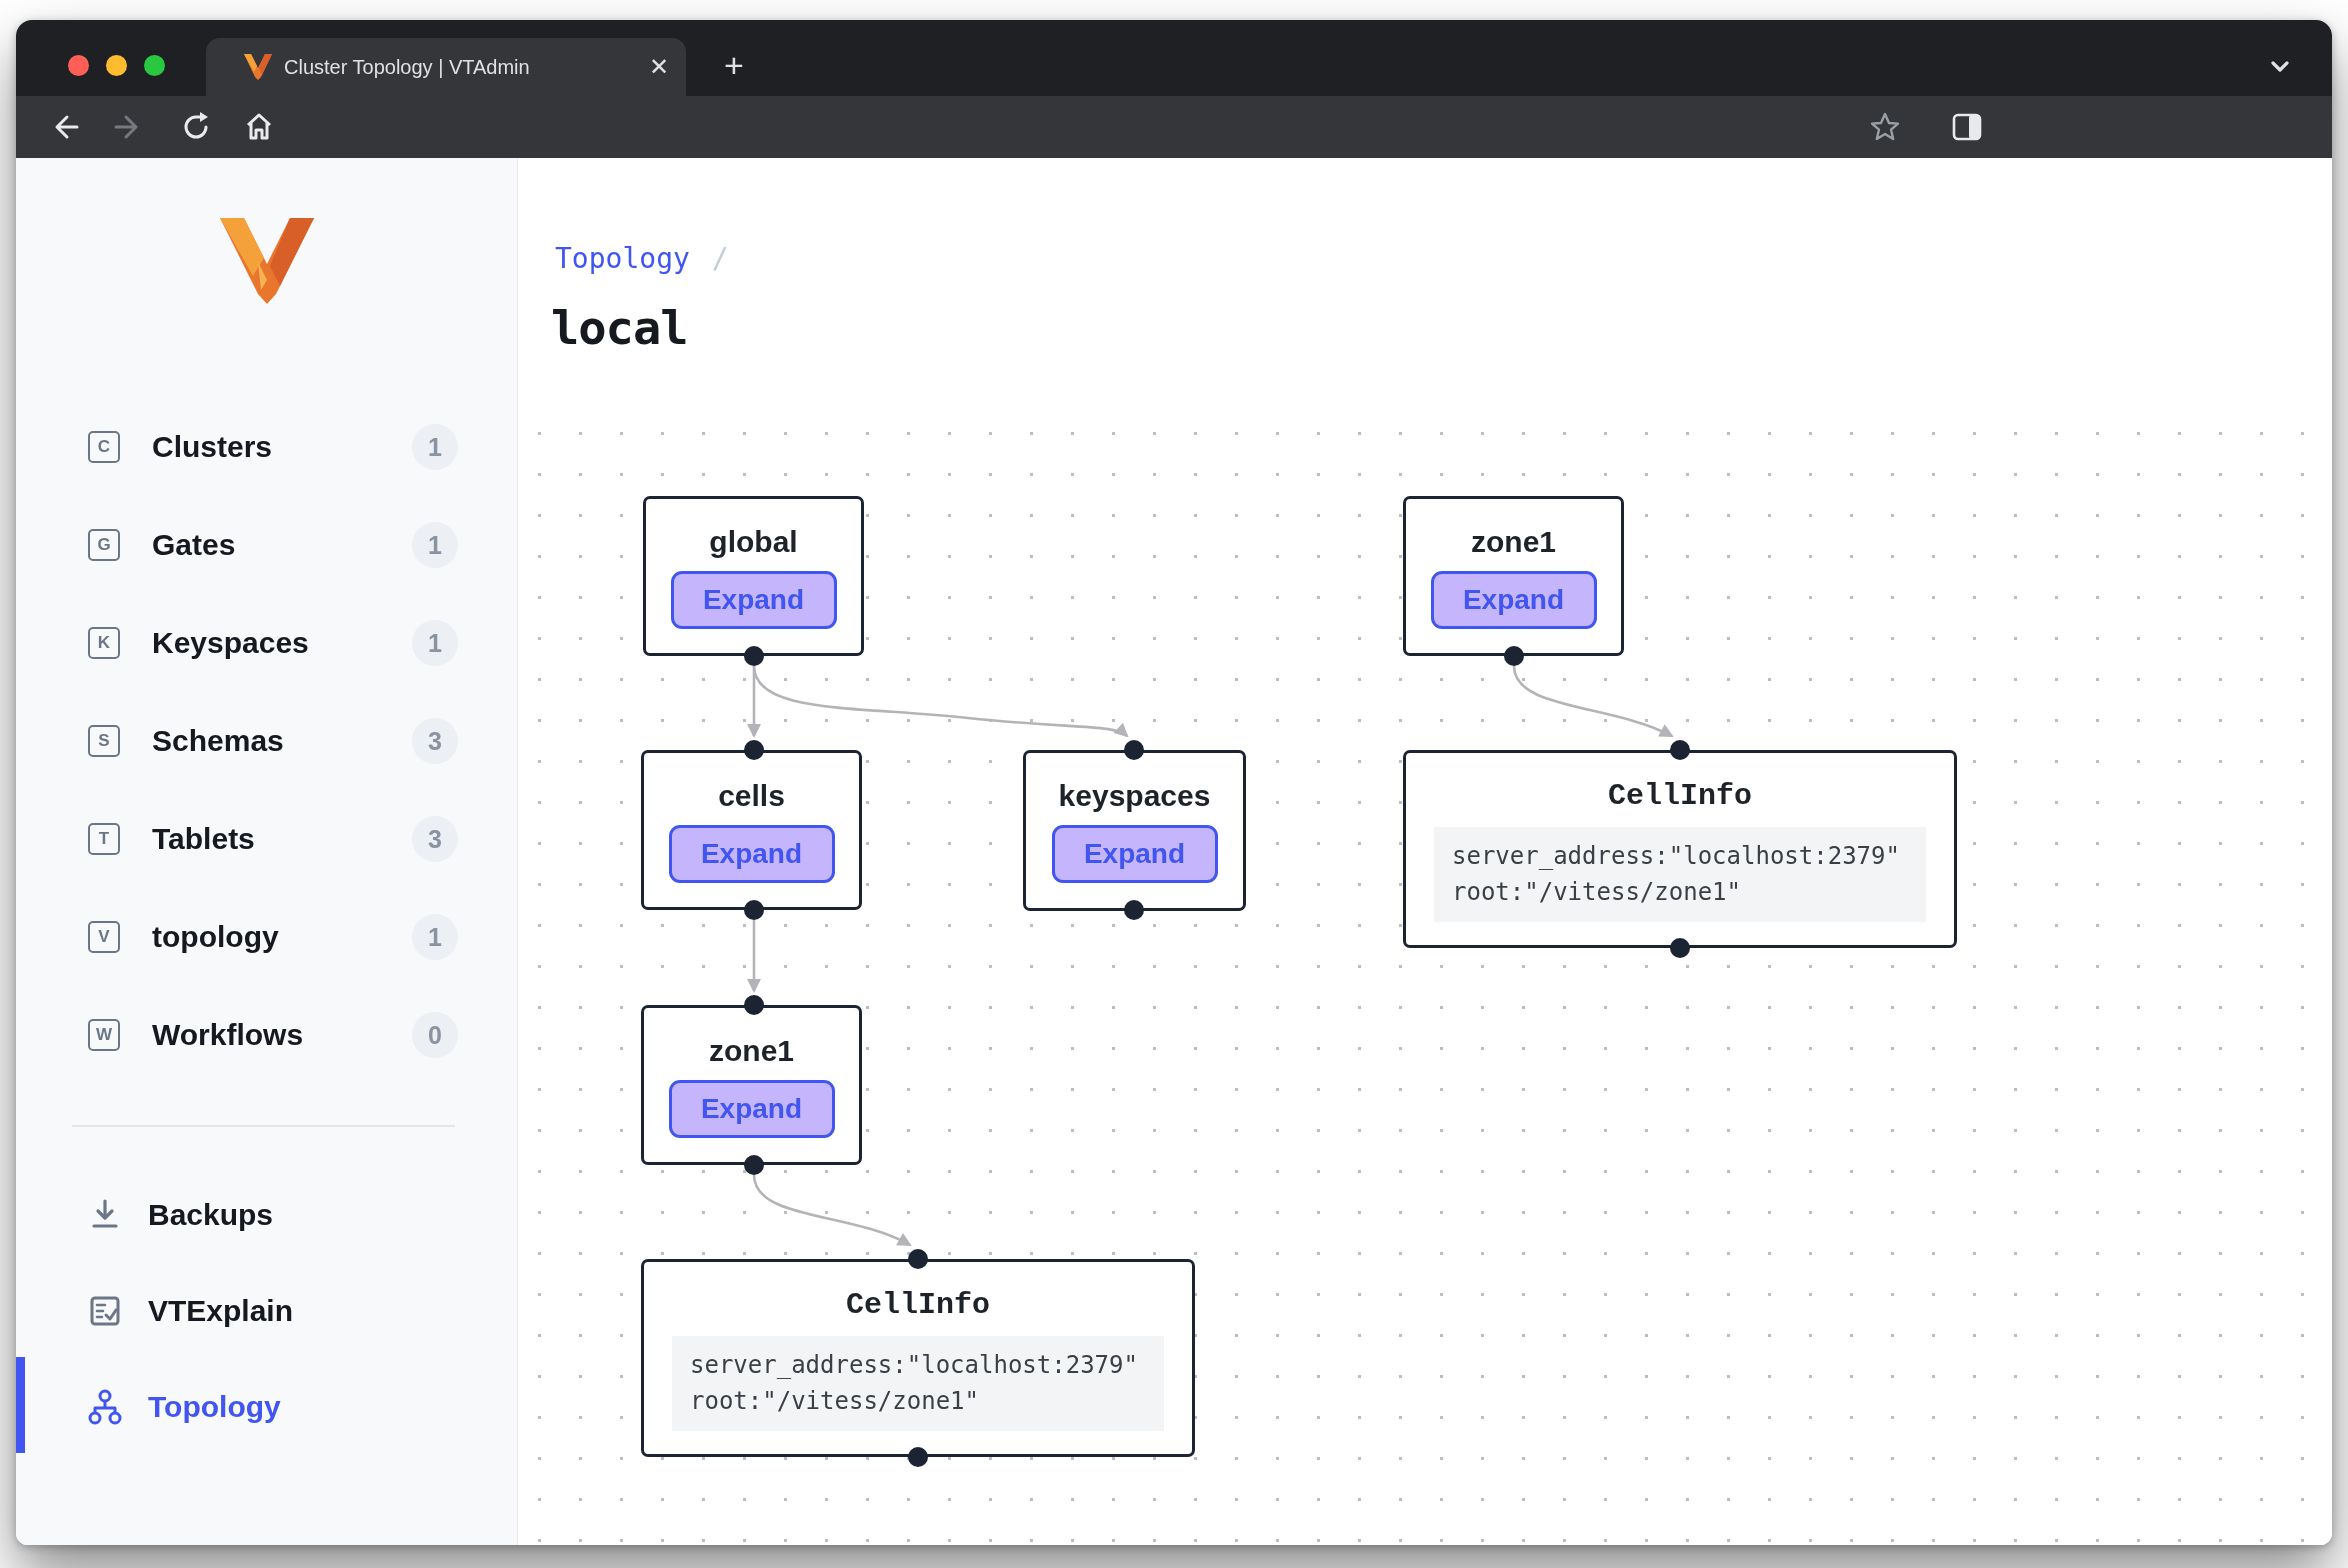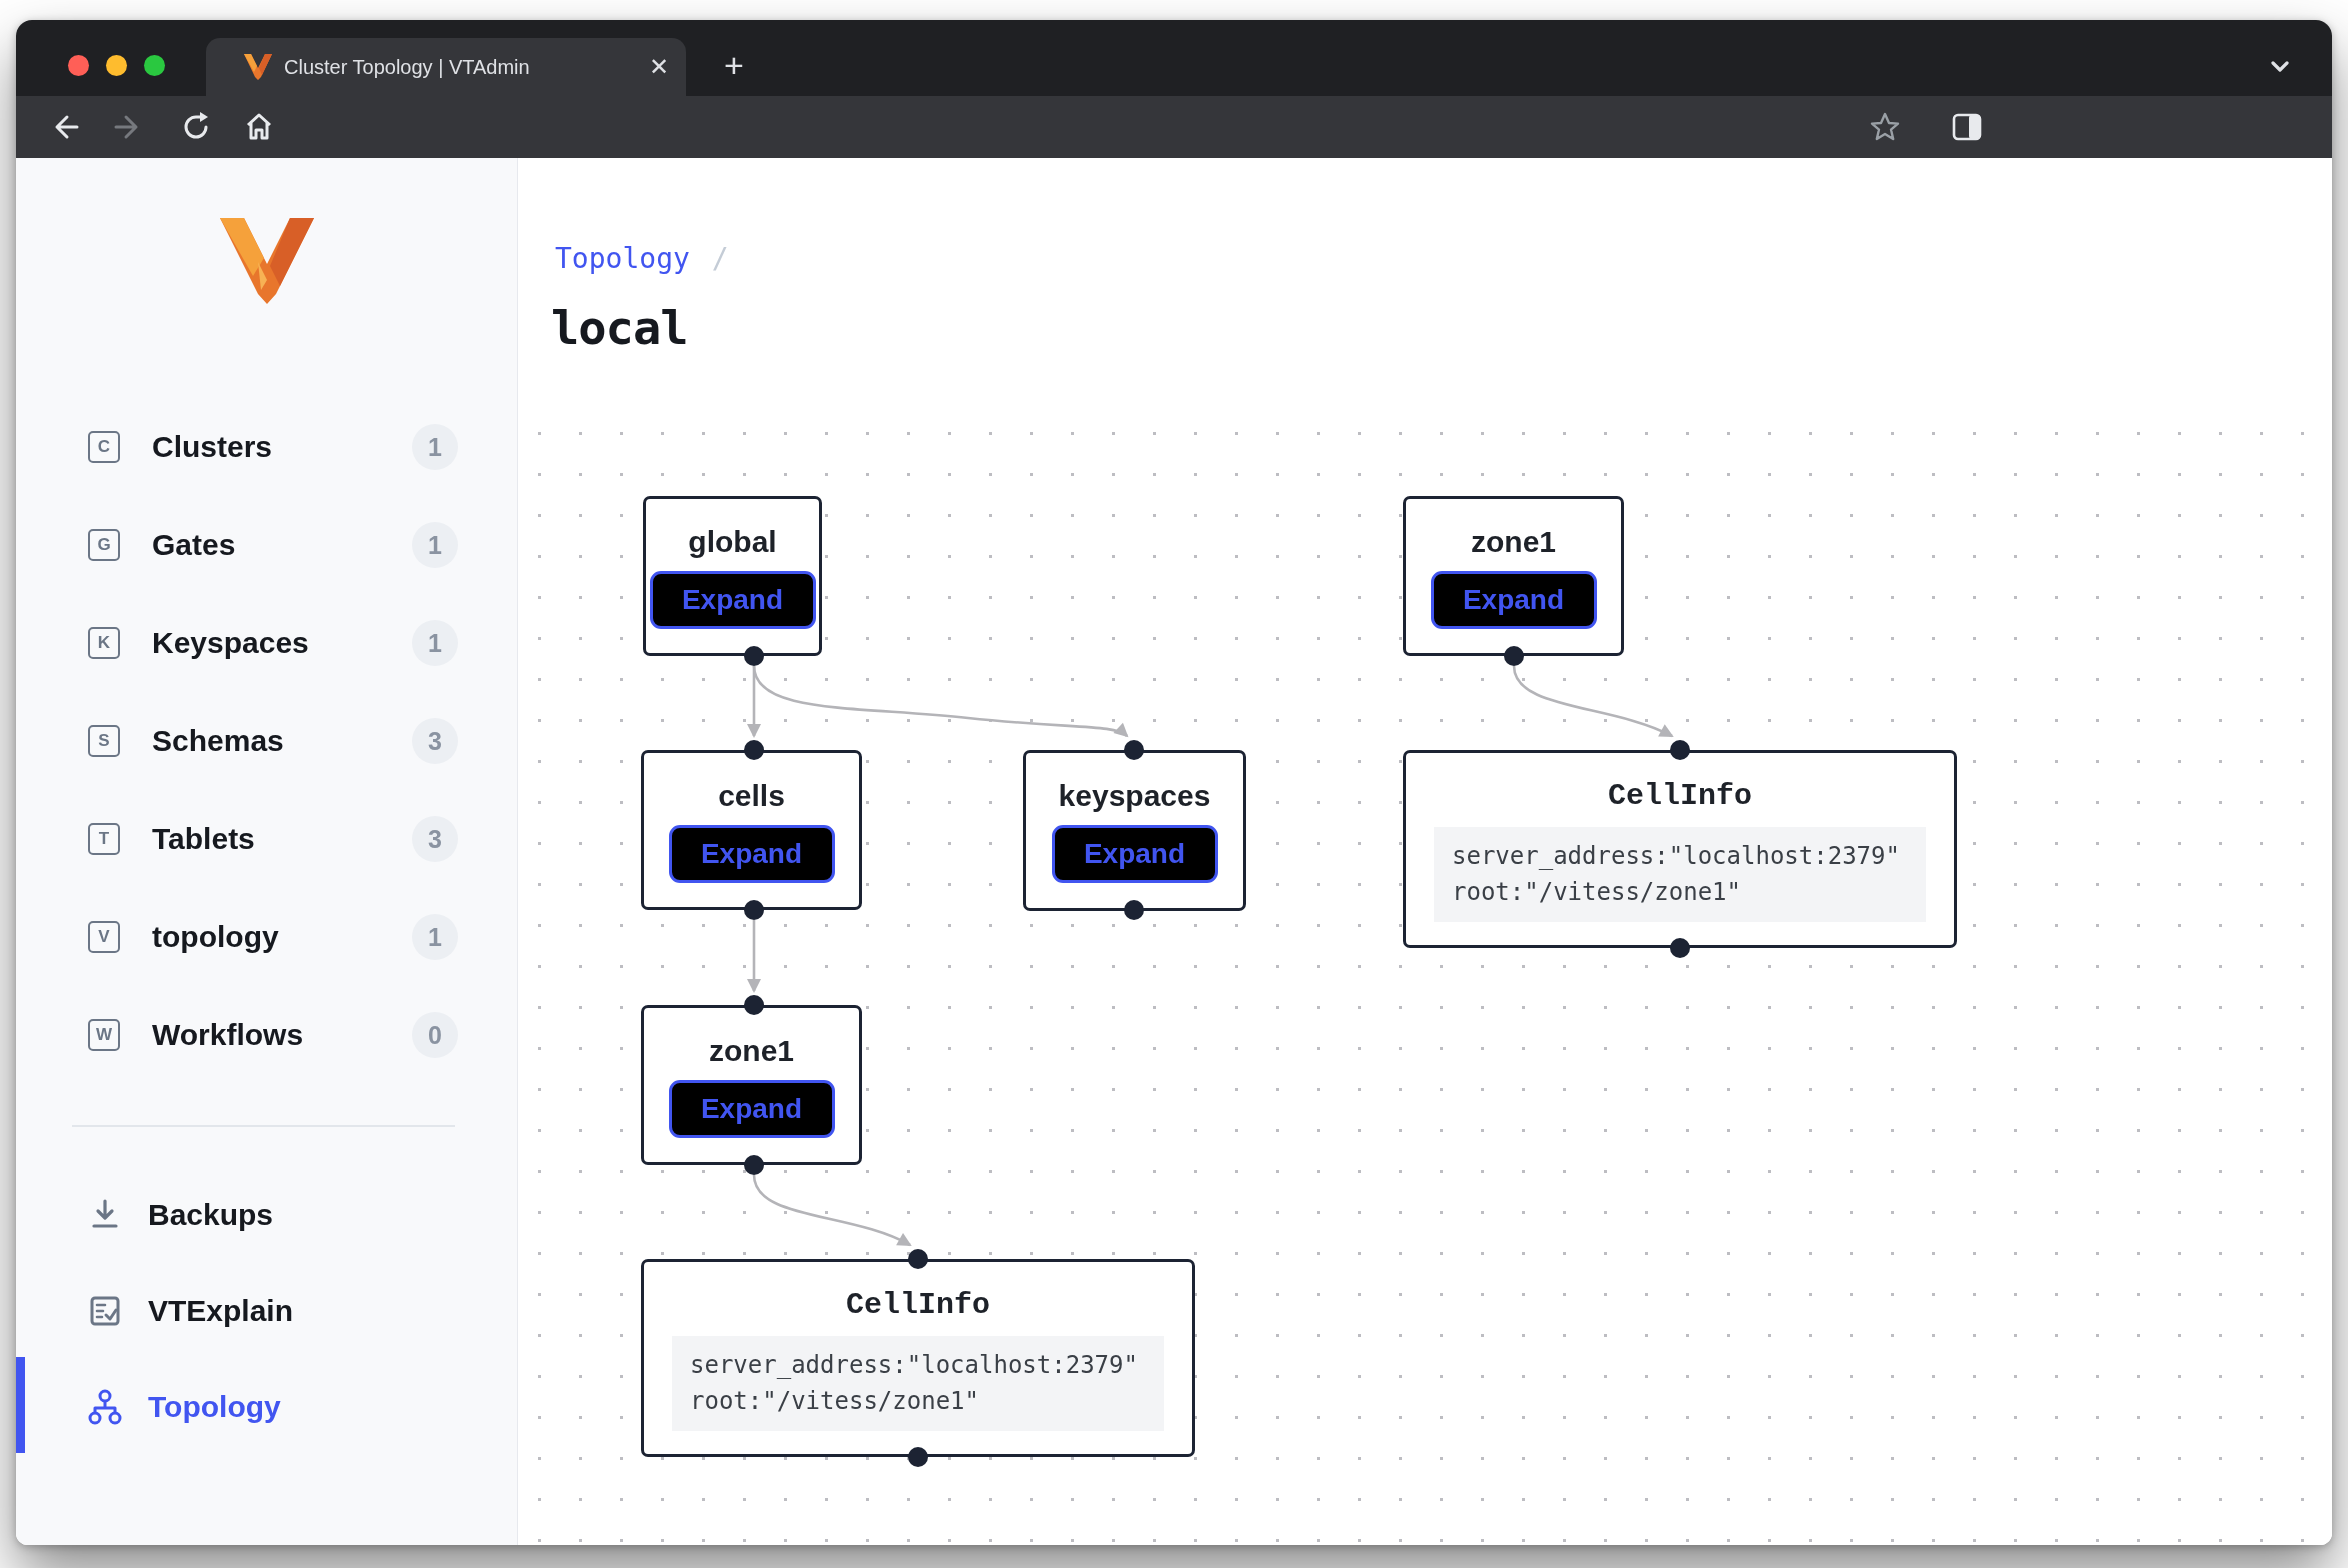--- a/index.html
+++ b/index.html
@@ -74,21 +74,21 @@
 
   .canvas { position:absolute; left:0; top:270px; right:0; bottom:0;
             background-image:radial-gradient(circle, #bdbdc2 1.6px, transparent 1.7px);
             background-size:41px 41px; background-position:1px 26px; }
   .edges { position:absolute; left:0; top:0; width:1814px; height:1387px; }
 
   .node { position:absolute; background:#ffffff; border:3px solid #1c2333; border-radius:7px; text-align:center; }
   .node-title { margin-top:26px; font-size:30px; font-weight:700; color:#1e2229; }
   .node-title.mono { font-family:Liberation Mono, monospace; }
   .expand-btn { display:inline-block; margin-top:12px; width:166px; height:58px; line-height:52px;
-                border:3px solid #4155f0; border-radius:11px; background:#000000;
+                border:3px solid #4155f0; border-radius:11px; background:#c4b5fd;
                 color:#4155f0; font-size:28px; font-weight:700; }
   .code-block { margin:14px 28px 0 28px; background:#f3f4f6; padding:12px 18px; text-align:left;
                 font-family:"DejaVu Sans Mono", monospace; font-size:24px; line-height:1.48; color:#3a3f46;
                 white-space:nowrap; }
   .port { position:absolute; width:20px; height:20px; border-radius:50%; background:#1c2333; }
 </style>
 </head>
 <body>
 
 <div class="stage">
@@ -283,21 +283,21 @@
               <path d="M1 1 L15 8 L1 15 Z" fill="#b4b4b8"></path>
             </marker>
           </defs>
           <path d="M236 508 L236 578" stroke="#b4b4b8" stroke-width="2.6" fill="none" marker-end="url(#arrow)"></path>
           <path d="M236 508 C236 556, 340 548, 450 560 C555 571, 596 566, 609 578" stroke="#b4b4b8" stroke-width="2.6" fill="none" marker-end="url(#arrow)"></path>
           <path d="M996 508 C996 552, 1094 546, 1154 578" stroke="#b4b4b8" stroke-width="2.6" fill="none" marker-end="url(#arrow)"></path>
           <path d="M236 762 L236 833" stroke="#b4b4b8" stroke-width="2.6" fill="none" marker-end="url(#arrow)"></path>
           <path d="M236 1017 C236 1062, 334 1054, 392 1087" stroke="#b4b4b8" stroke-width="2.6" fill="none" marker-end="url(#arrow)"></path>
         </svg>
 
-        <div class="node" style="left:125px;top:338px;width:179px;height:160px">
+        <div class="node" style="left:125px;top:338px;width:221px;height:160px">
           <div class="node-title">global</div>
           <span class="expand-btn">Expand</span>
         </div>
         <div class="node" style="left:885px;top:338px;width:221px;height:160px">
           <div class="node-title">zone1</div>
           <span class="expand-btn">Expand</span>
         </div>
         <div class="node" style="left:123px;top:592px;width:221px;height:160px">
           <div class="node-title">cells</div>
           <span class="expand-btn">Expand</span>

